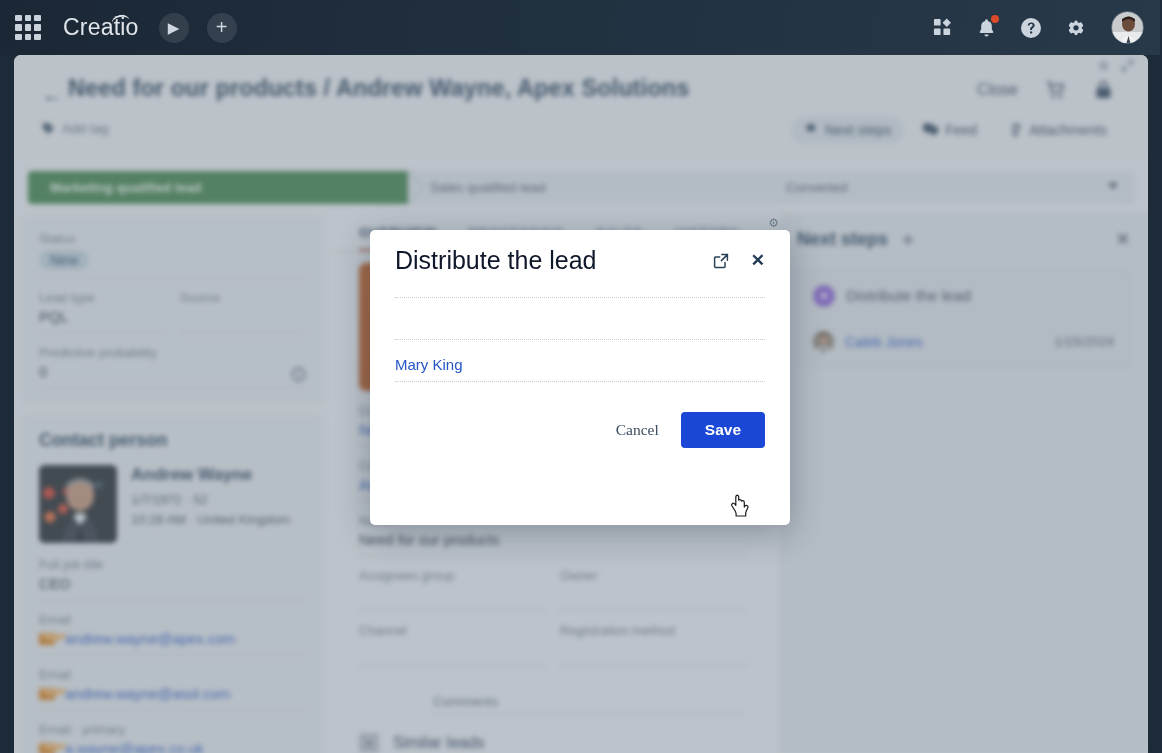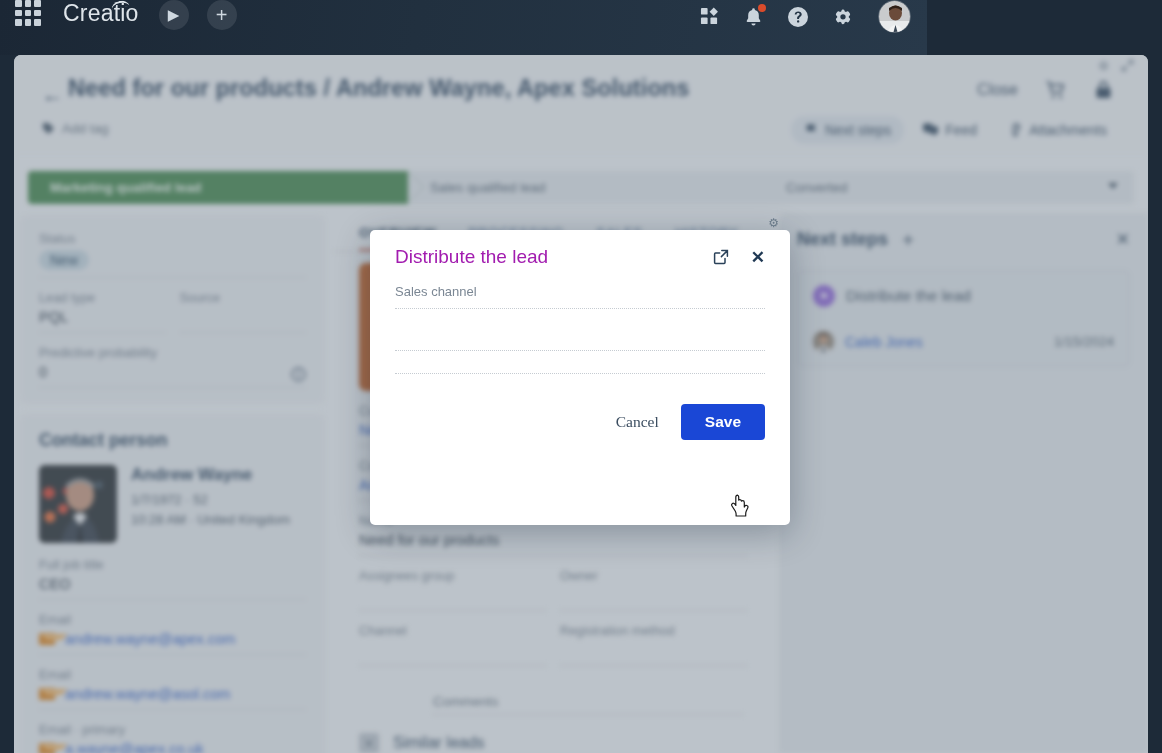--- a/index.html
+++ b/index.html
@@ -8,23 +8,23 @@
     width: 1162px; height: 753px;
     overflow: hidden;
     font-family: "Liberation Sans", sans-serif;
     background: #1d2a38;
   }
   body { position: relative; }
 
   
   #topnav {
     position: absolute; top: 0; left: 0;
-    width: 927px; height: 55px;
+    width: 1160px; height: 55px;
     background: linear-gradient(100deg, #1b2735 0%, #21303f 45%, #28394a 100%);
-    display: flex; align-items: flex-start;
+    display: flex; align-items: center;
     z-index: 40;
   }
   .grid-dots { width: 26px; height: 26px; margin-left: 15px; display: grid;
     grid-template-columns: repeat(3, 1fr); grid-template-rows: repeat(3, 1fr);
     gap: 3px; cursor: pointer; }
   .grid-dots i { display: block; background: #c9d2da; border-radius: 1px; }
   .brand { margin-left: 22px; font-size: 23px; color: #dfe5ea; letter-spacing: .2px;
     font-family: "Liberation Sans", sans-serif; position: relative; }
   .brand .swoosh { position: absolute; right: 10px; top: 1px; width: 18px; height: 7px;
     border-top: 2px solid #dfe5ea; border-radius: 50%/100% 100% 0 0; transform: rotate(-12deg); }
@@ -159,21 +159,21 @@
   #nc-avatar { width: 21px; height: 21px; border-radius: 50%; overflow: hidden; flex: 0 0 21px;
     background: #5d4037; }
   #nc-person { font-size: 14px; color: #2556c4; cursor: pointer; }
   #nc-date { margin-left: auto; font-size: 13.5px; color: #4a5a6a; }
 
   
   #modal { position: absolute; left: 370px; top: 230px; width: 420px; height: 295px;
     background: #ffffff; border-radius: 5px; z-index: 60;
     box-shadow: 0 8px 34px rgba(10,25,45,.30); padding: 16px 25px 0; }
   #modal-head { display: flex; align-items: center; }
-  #modal-title { font-size: 19px; color: #a21caf; font-weight: 500; }
+  #modal-title { font-size: 25px; color: #0f172a; font-weight: 500; }
   #modal-expand { margin-left: auto; color: #2a4159; cursor: pointer; display:flex; }
   #modal-close { margin-left: 22px; color: #1f3853; font-size: 17px; cursor: pointer;
     font-weight: 600; line-height: 1; }
   .m-fld { margin-top: 16px; border-bottom: 1px dotted #c6ccd2; padding-bottom: 6px; cursor: text; }
   .m-label { font-size: 13px; color: #7b8794; margin-bottom: 3px; }
   .m-value { font-size: 15px; color: #1c2733; min-height: 19px; }
   .m-value.link { color: #2556c4; }
   #modal-actions { display: flex; align-items: center; justify-content: flex-end; gap: 22px;
     margin-top: 30px; }
   #cancel-btn { background: none; border: 0; font-family: Liberation Serif, serif;
@@ -490,26 +490,26 @@
     <span id="modal-expand">
       <svg width="16" height="16" viewBox="0 0 16 16" fill="none" stroke="currentColor" stroke-width="1.5">
         <path d="M8.8 1.6H14.4V7.2M14.4 1.6L8.4 7.6" stroke-linecap="round"></path>
         <path d="M12 9.4v4.2a.9.9 0 01-.9.9H2.5a.9.9 0 01-.9-.9V5a.9.9 0 01.9-.9h4.2" stroke-linecap="round"></path>
       </svg>
     </span>
     <span id="modal-close">✕</span>
   </div>
 
   <div class="m-fld">
-    <div class="m-label">Sales channel</div>
   </div>
   <div class="m-fld">
     <div class="m-value"></div>
   </div>
   <div class="m-fld">
+    <div class="m-value link">Mary King</div>
   </div>
 
   <div id="modal-actions">
     <button id="cancel-btn">Cancel</button>
     <button id="save-btn">Save</button>
   </div>
 </div>
 
 <div id="cursor">
   <svg width="24" height="30" viewBox="0 0 24 30" fill="#ffffff" stroke="#1b1b1b" stroke-width="1.2" stroke-linejoin="round">

